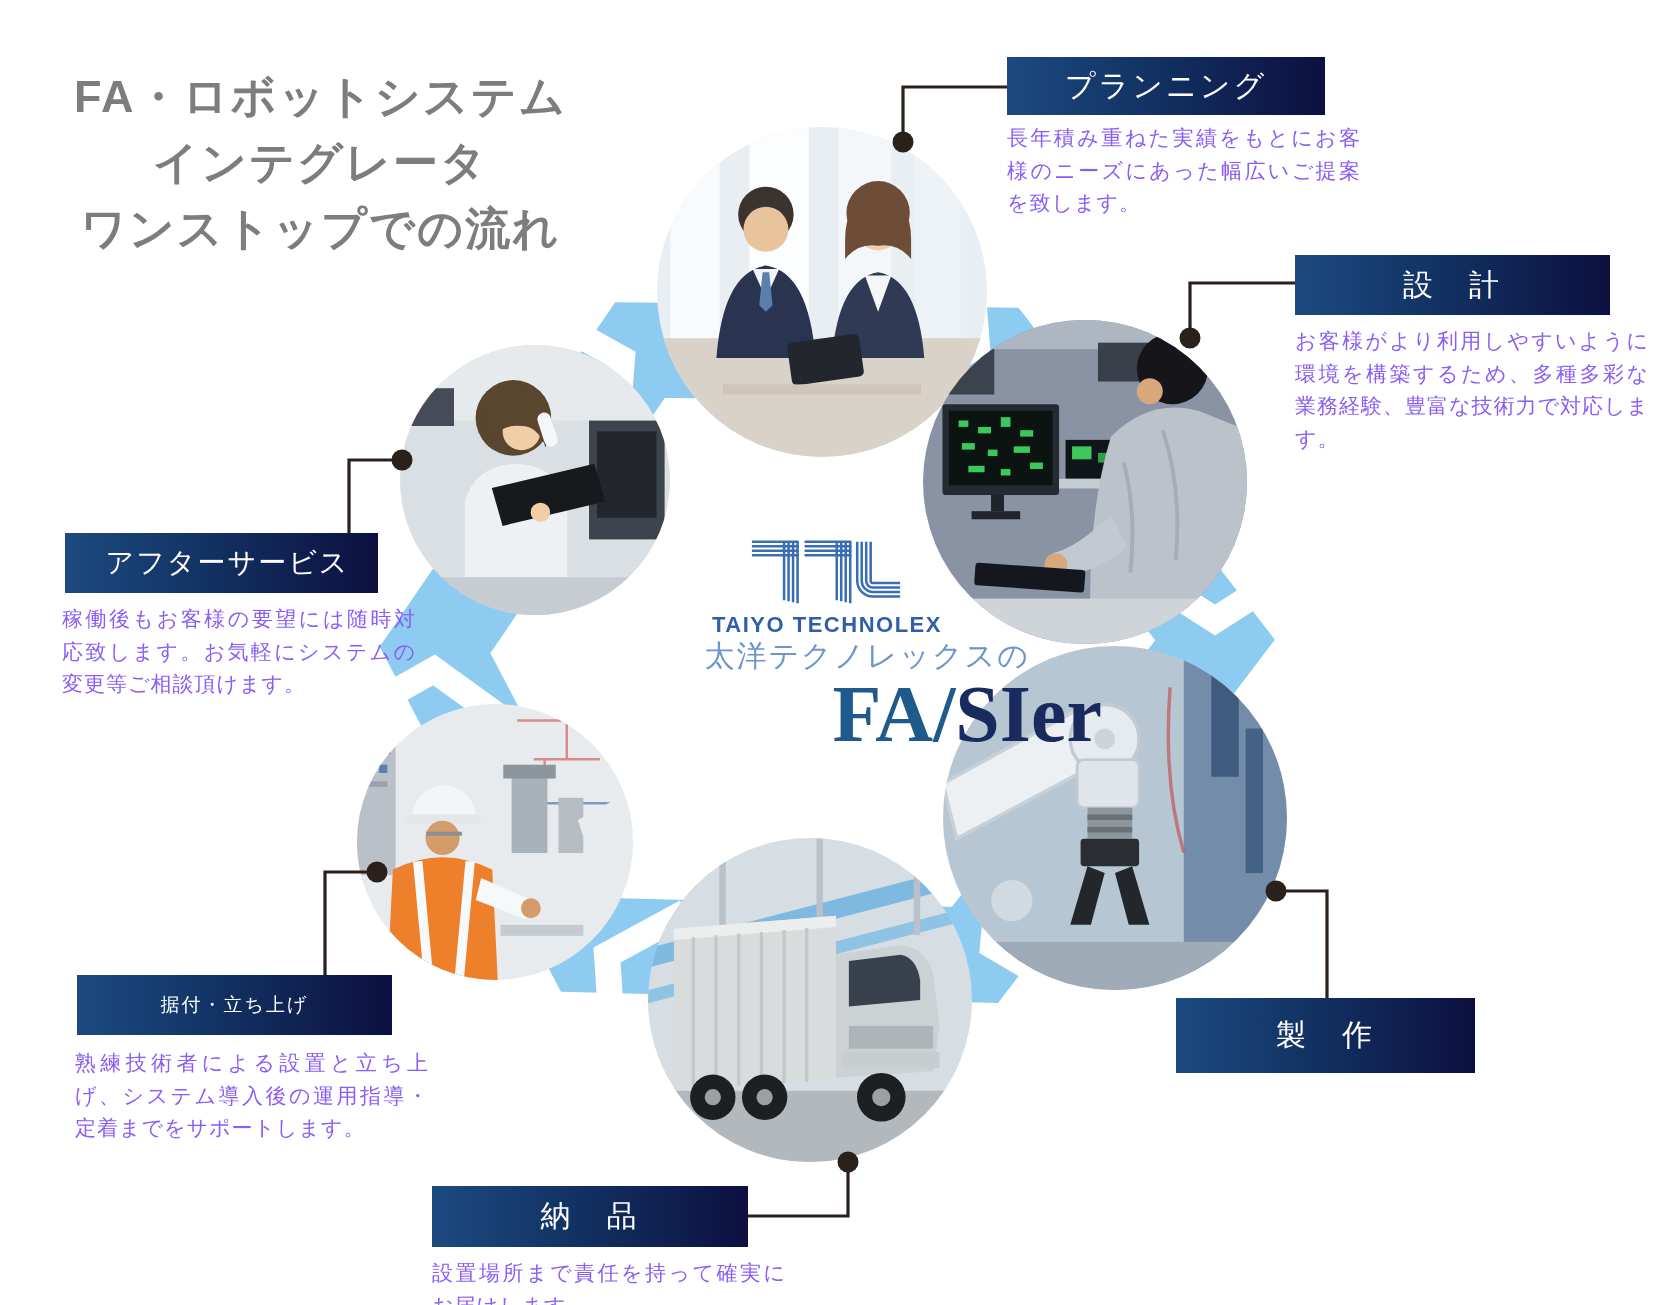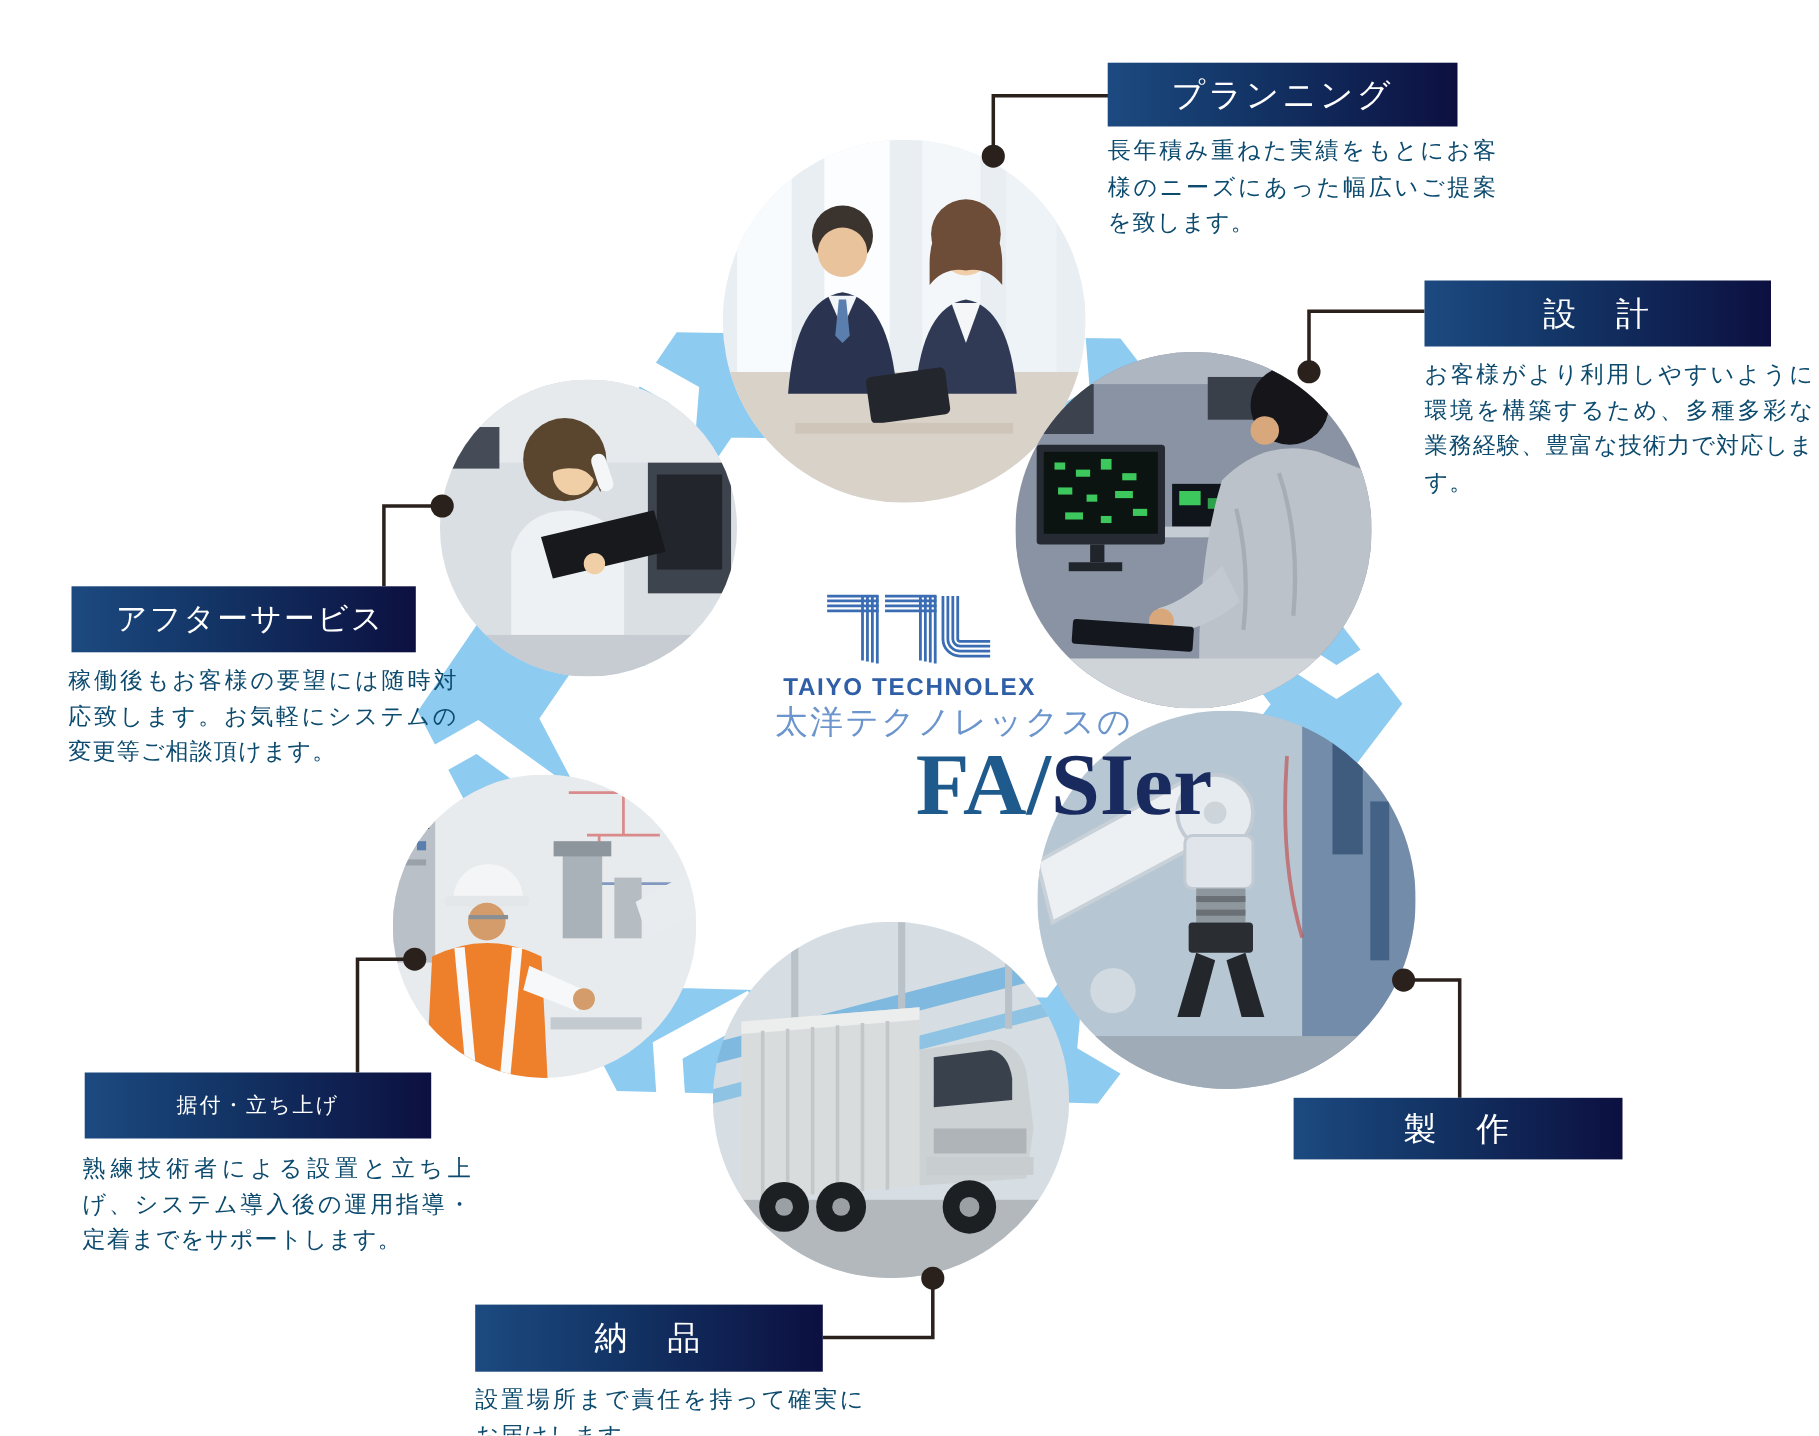--- a/index.html
+++ b/index.html
@@ -33,30 +33,30 @@
 
   
   .step-box{
     position:absolute;z-index:6;display:flex;align-items:center;justify-content:center;
     background:linear-gradient(90deg,#1c4a80 0%,#123263 45%,#0c1040 100%);
     color:#ffffff;font-weight:normal;
   }
   .step-box .lbl{font-size:30px;letter-spacing:3px;}
   #box-planning     {left:1007px;top:57px;  width:318px;height:58px;}
   #box-design       {left:1295px;top:255px; width:315px;height:60px;}
-  #box-manufacturing{left:1176px;top:998px; width:299px;height:56px;}
+  #box-manufacturing{left:1176px;top:998px; width:299px;height:75px;}
   #box-delivery     {left:432px; top:1186px;width:316px;height:61px;}
   #box-installation {left:77px;  top:975px; width:315px;height:60px;}
   #box-after        {left:65px;  top:533px; width:313px;height:60px;}
   #box-after .lbl{font-size:28px;letter-spacing:2px;margin-left:12px;}
   #box-installation .lbl{font-size:19px;letter-spacing:2px;}
 
   
   .step-desc{
-    position:absolute;z-index:6;color:#0c4a6e;font-size:21px;line-height:1.55;
+    position:absolute;z-index:6;color:#8b5cf6;font-size:21px;line-height:1.55;
     letter-spacing:1px;text-align:justify;
   }
   #desc-planning     {left:1007px;top:122px; width:354px;}
   #desc-design       {left:1295px;top:325px; width:354px;}
   #desc-manufacturing{left:1176px;top:1068px;width:354px;}
   #desc-delivery     {left:432px; top:1257px;width:354px;}
   #desc-installation {left:75px;  top:1047px;width:354px;}
   #desc-after        {left:62px;  top:603px; width:354px;}
 
   
@@ -86,20 +86,25 @@
   <svg id="band-layer" class="layer" viewBox="0 0 1654 1305">
     <polygon points="640,350 995,355 1215,640 975,955 590,945 435,650" fill="none" stroke="#8ecbf0" stroke-width="95" stroke-linejoin="miter" stroke-miterlimit="6"></polygon>
     <polyline points="615,448 622,359 545,316" fill="none" stroke="#ffffff" stroke-width="26"></polyline>
     <polyline points="900,390 977,346 970,257" fill="none" stroke="#ffffff" stroke-width="26"></polyline>
     <polyline points="1140,572 1215,620 1290,572" fill="none" stroke="#ffffff" stroke-width="26"></polyline>
     <polyline points="1001,857 993,946 1070,991" fill="none" stroke="#ffffff" stroke-width="26"></polyline>
     <polyline points="686,912 607,955 613,1044" fill="none" stroke="#ffffff" stroke-width="26"></polyline>
     <polyline points="506,722 434,670 356,714" fill="none" stroke="#ffffff" stroke-width="26"></polyline>
   </svg>
 
+  <div class="page-title">
+    <div>FA・ロボットシステム</div>
+    <div>インテグレータ</div>
+    <div>ワンストップでの流れ</div>
+  </div>
 
   <div class="photo-circle" id="photo-planning">
     <svg viewBox="0 0 100 100">
       <rect width="100" height="100" fill="#e9eef3"></rect>
       <rect x="4" y="0" width="15" height="70" fill="#f8fbfd"></rect>
       <rect x="28" y="0" width="18" height="66" fill="#fbfdfe"></rect>
       <rect x="55" y="0" width="16" height="62" fill="#f3f7fa"></rect>
       <rect x="78" y="0" width="14" height="66" fill="#eef3f7"></rect>
       <rect x="0" y="64" width="100" height="36" fill="#d9d2c8"></rect>
       <circle cx="33" cy="26.5" r="8.4" fill="#3b332e"></circle>

